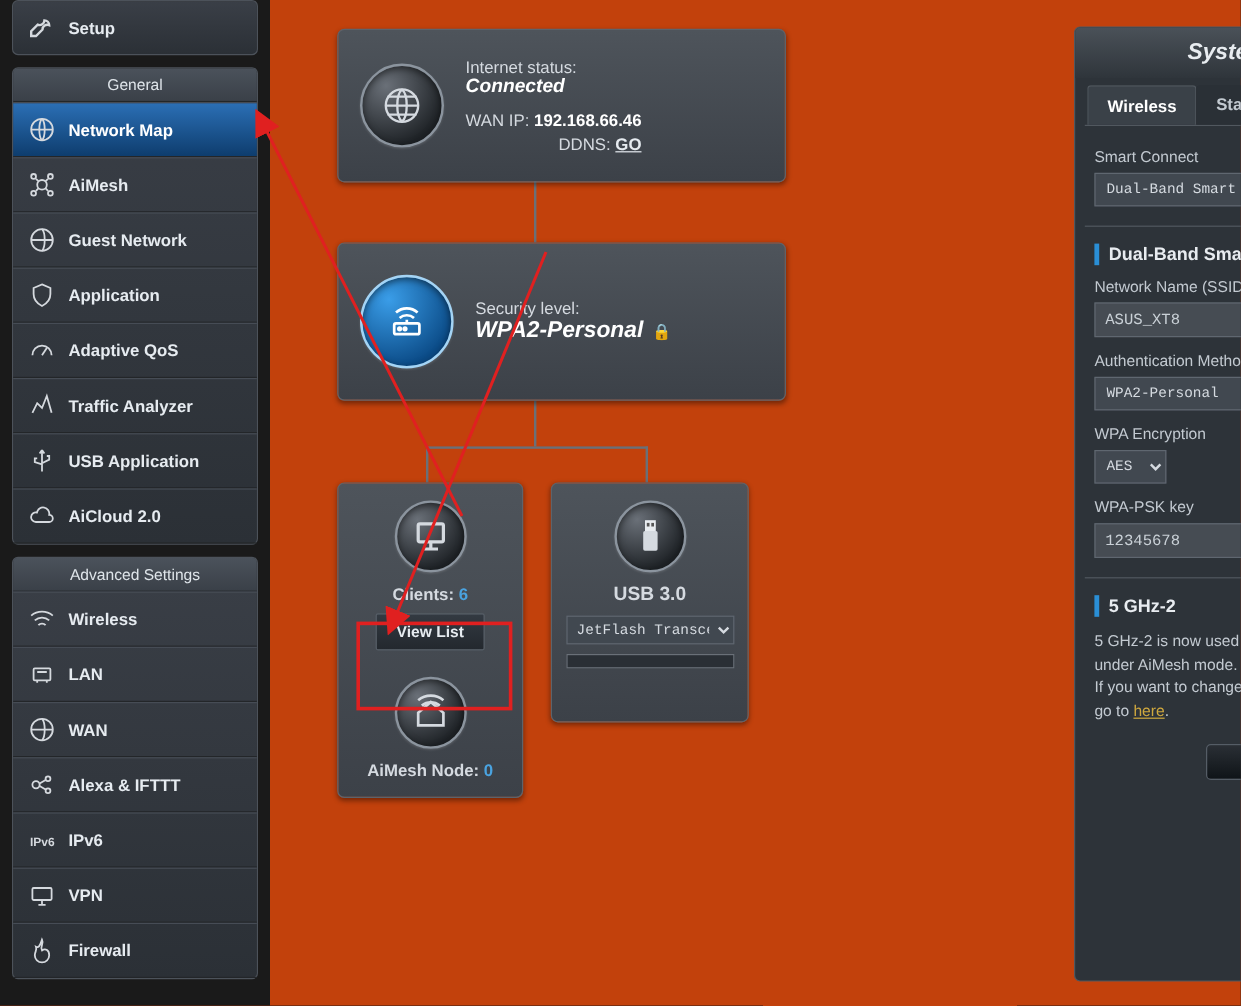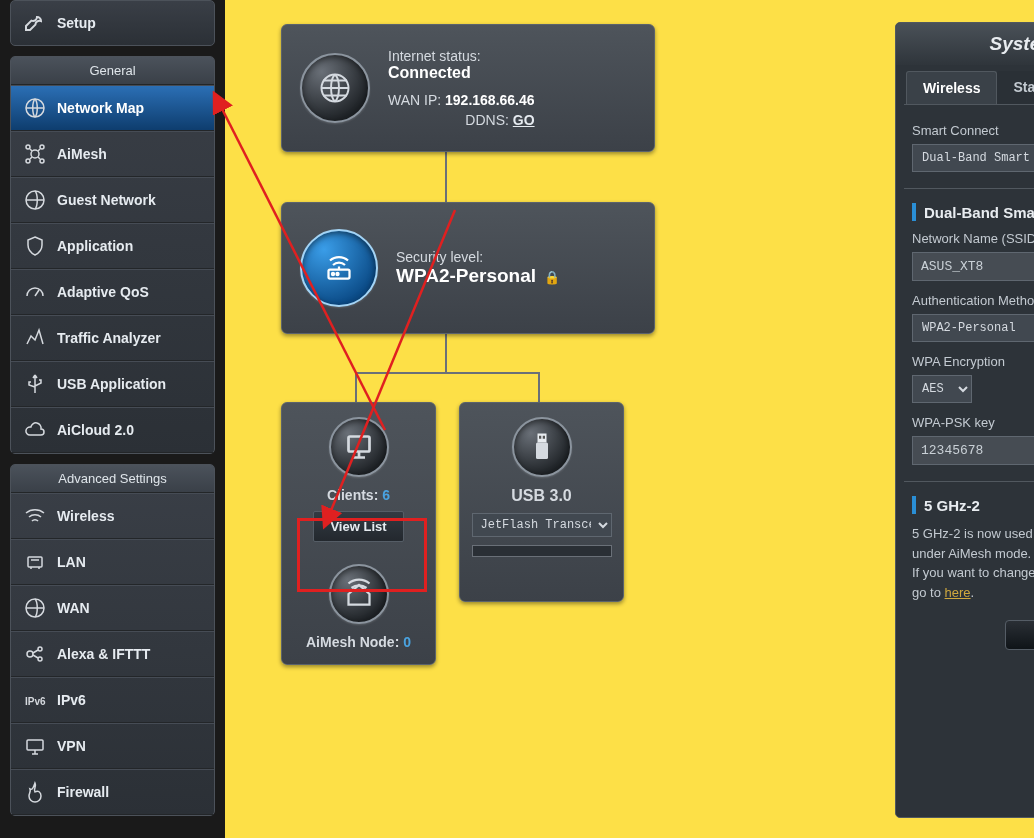--- a/index.html
+++ b/index.html
@@ -47,21 +47,21 @@
   background: linear-gradient(to bottom, #2b6fb5, #0e3d6e);
   color: #fff;
 }
 .nav-icon {
   width: 24px; height: 24px;
   display: inline-flex; align-items: center; justify-content: center;
   color: #d5d9de;
 }
 .setup-item { display: flex; align-items: center; gap: 10px; padding: 10px 12px; font-weight: bold; font-size: 14px; color: #e6ebf0; cursor:pointer;}
 
-.main { flex: 1; background: #fde047; position: relative; }
+.main { flex: 1; background: #c2410c; position: relative; }
 
 
 .card {
   position: absolute;
   background: linear-gradient(to bottom, #4e545b, #3c4148);
   border: 1px solid #5b636c;
   border-radius: 6px;
   display: flex;
   align-items: center;
   box-shadow: 0 2px 4px rgba(0,0,0,0.4);
@@ -76,21 +76,21 @@
   margin: 18px;
   cursor: pointer;
 }
 .round-icon.active {
   background: radial-gradient(circle at 30% 25%, #3a9de8, #0b4b87 75%);
   border-color: #a4d4f5;
 }
 .round-icon svg { width: 36px; height: 36px; }
 
 .label-block { padding: 10px 16px 10px 0; font-size: 14px; color: #d5dae0;}
-.label-block .value { font-weight: bold; color: #fff; font-size: 16px; }
+.label-block .value { font-weight: bold; color: #fff; font-size: 16px; font-style: italic; }
 
 .v-card {
   position: absolute;
   background: linear-gradient(to bottom, #4e545b, #3c4148);
   border: 1px solid #5b636c;
   border-radius: 6px;
   display: flex;
   flex-direction: column;
   align-items: center;
   box-shadow: 0 2px 4px rgba(0,0,0,0.4);

